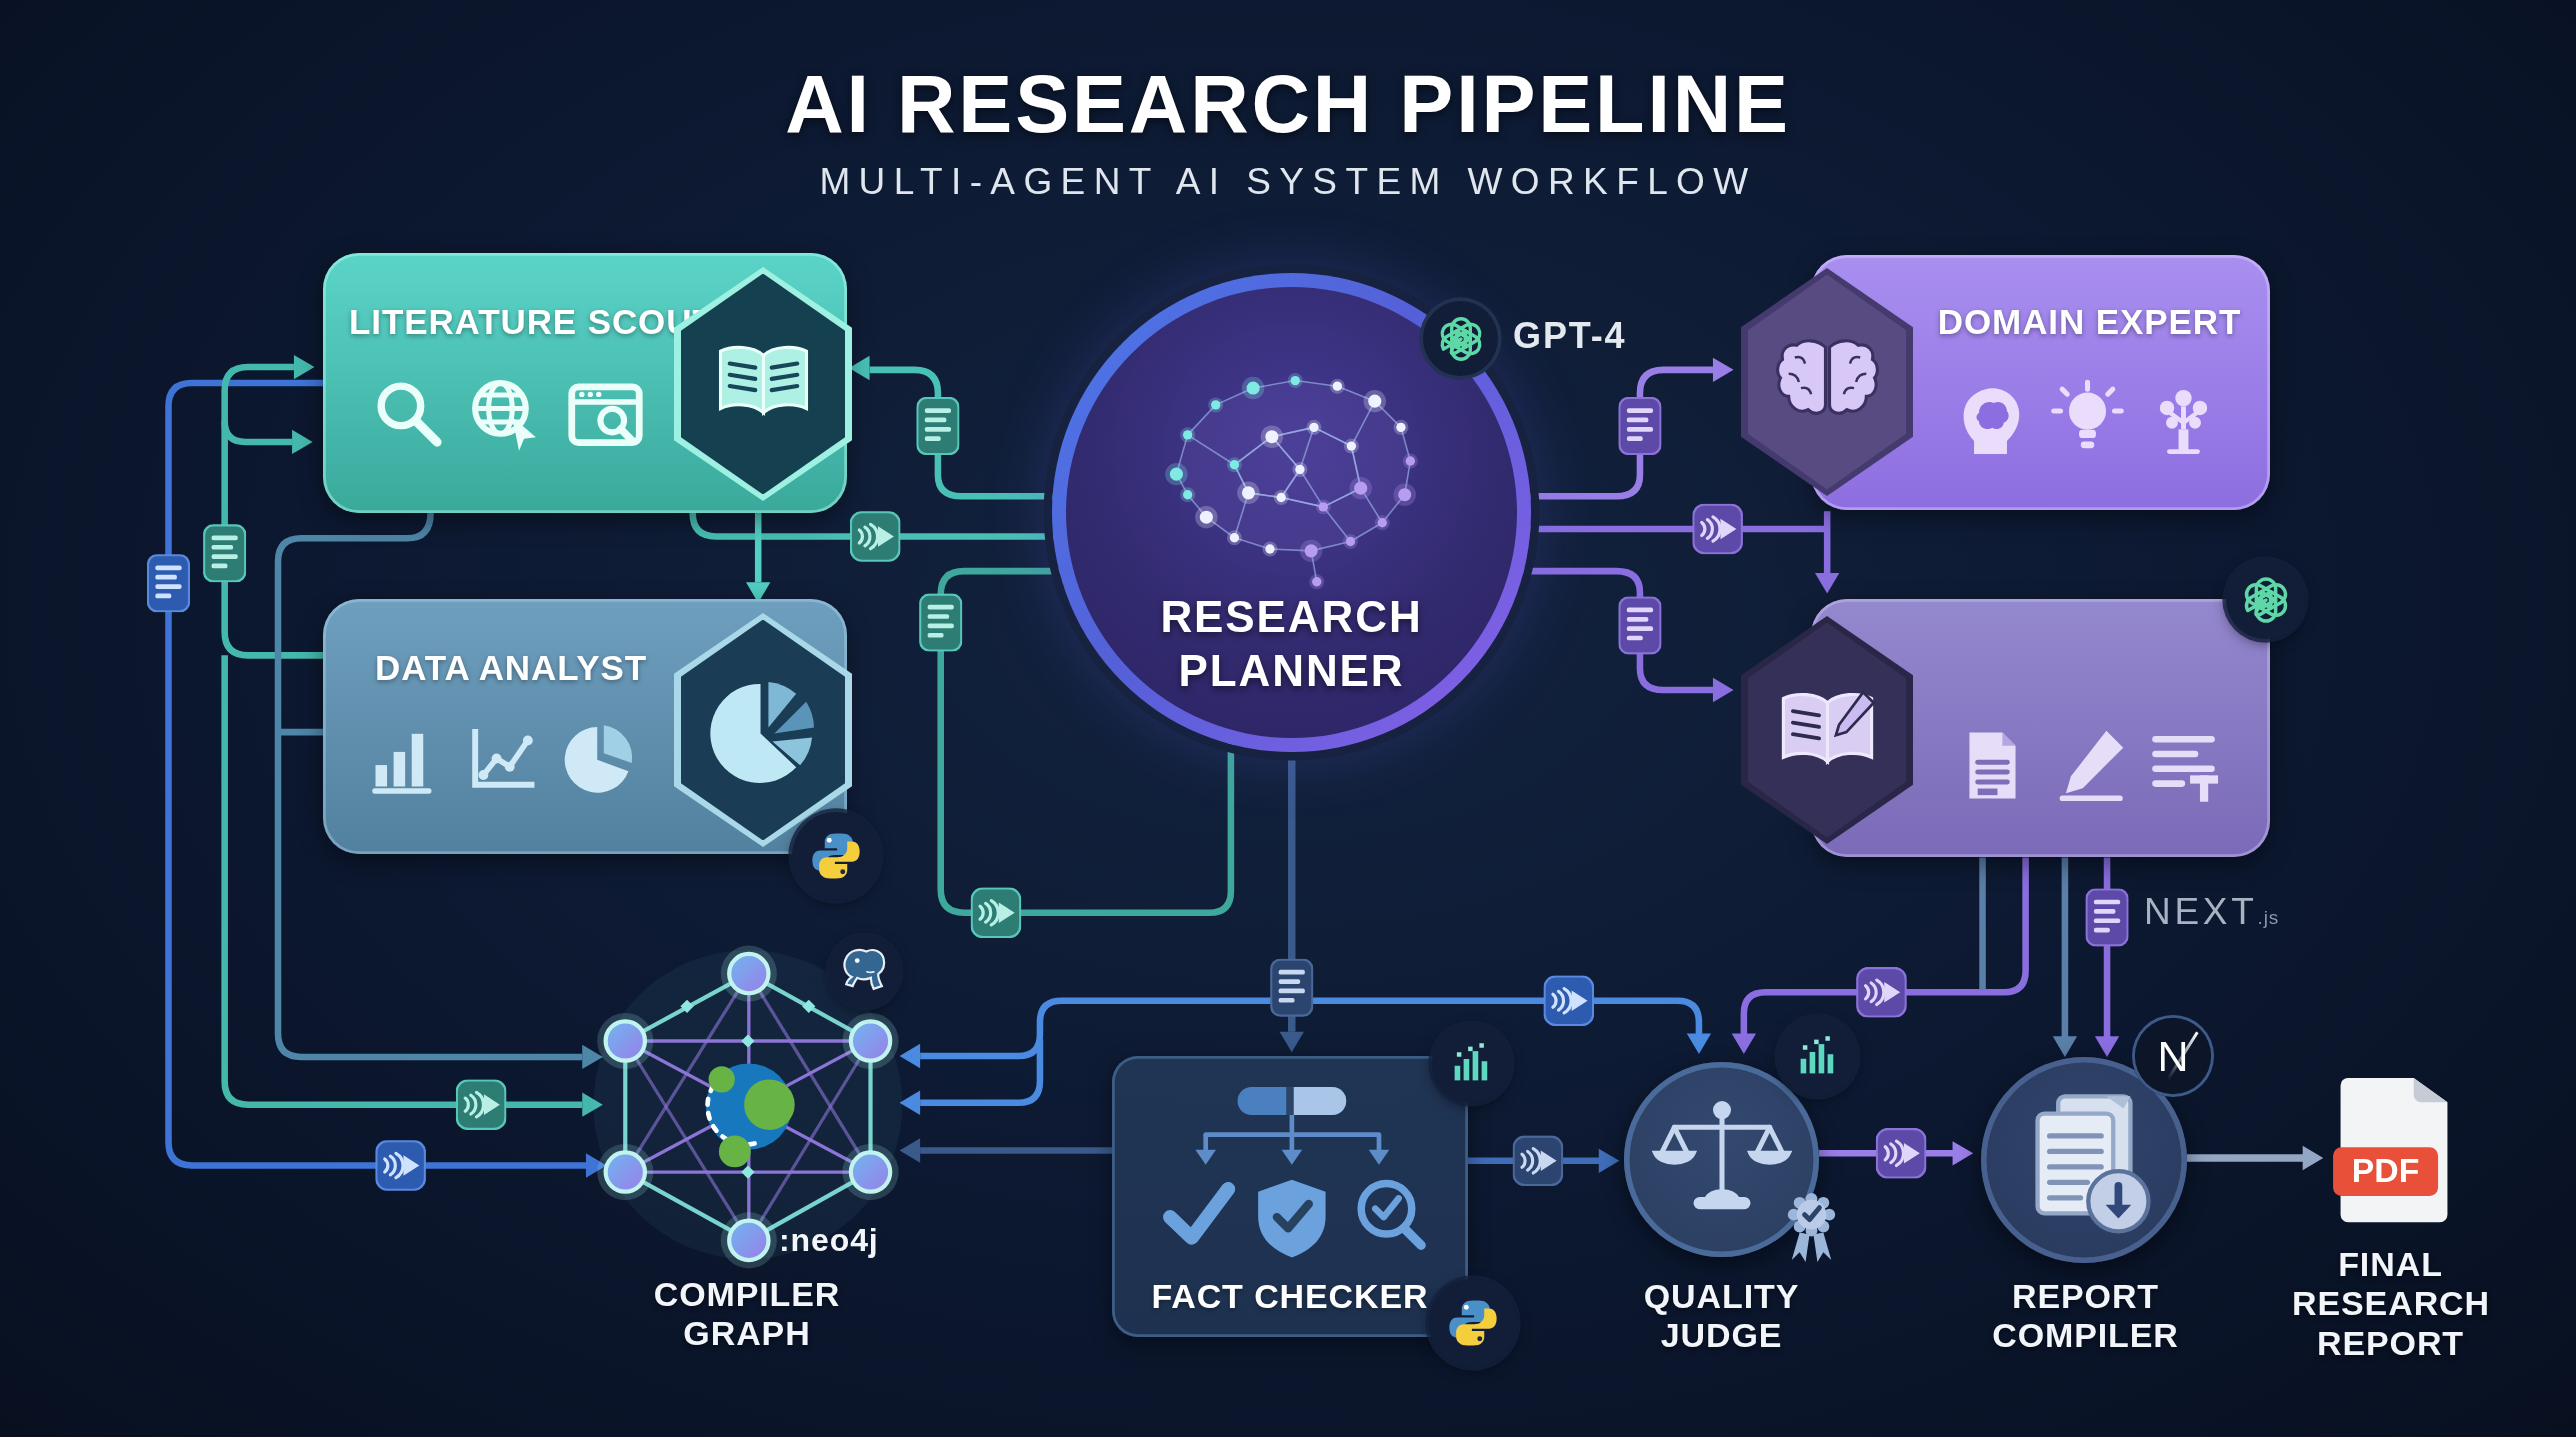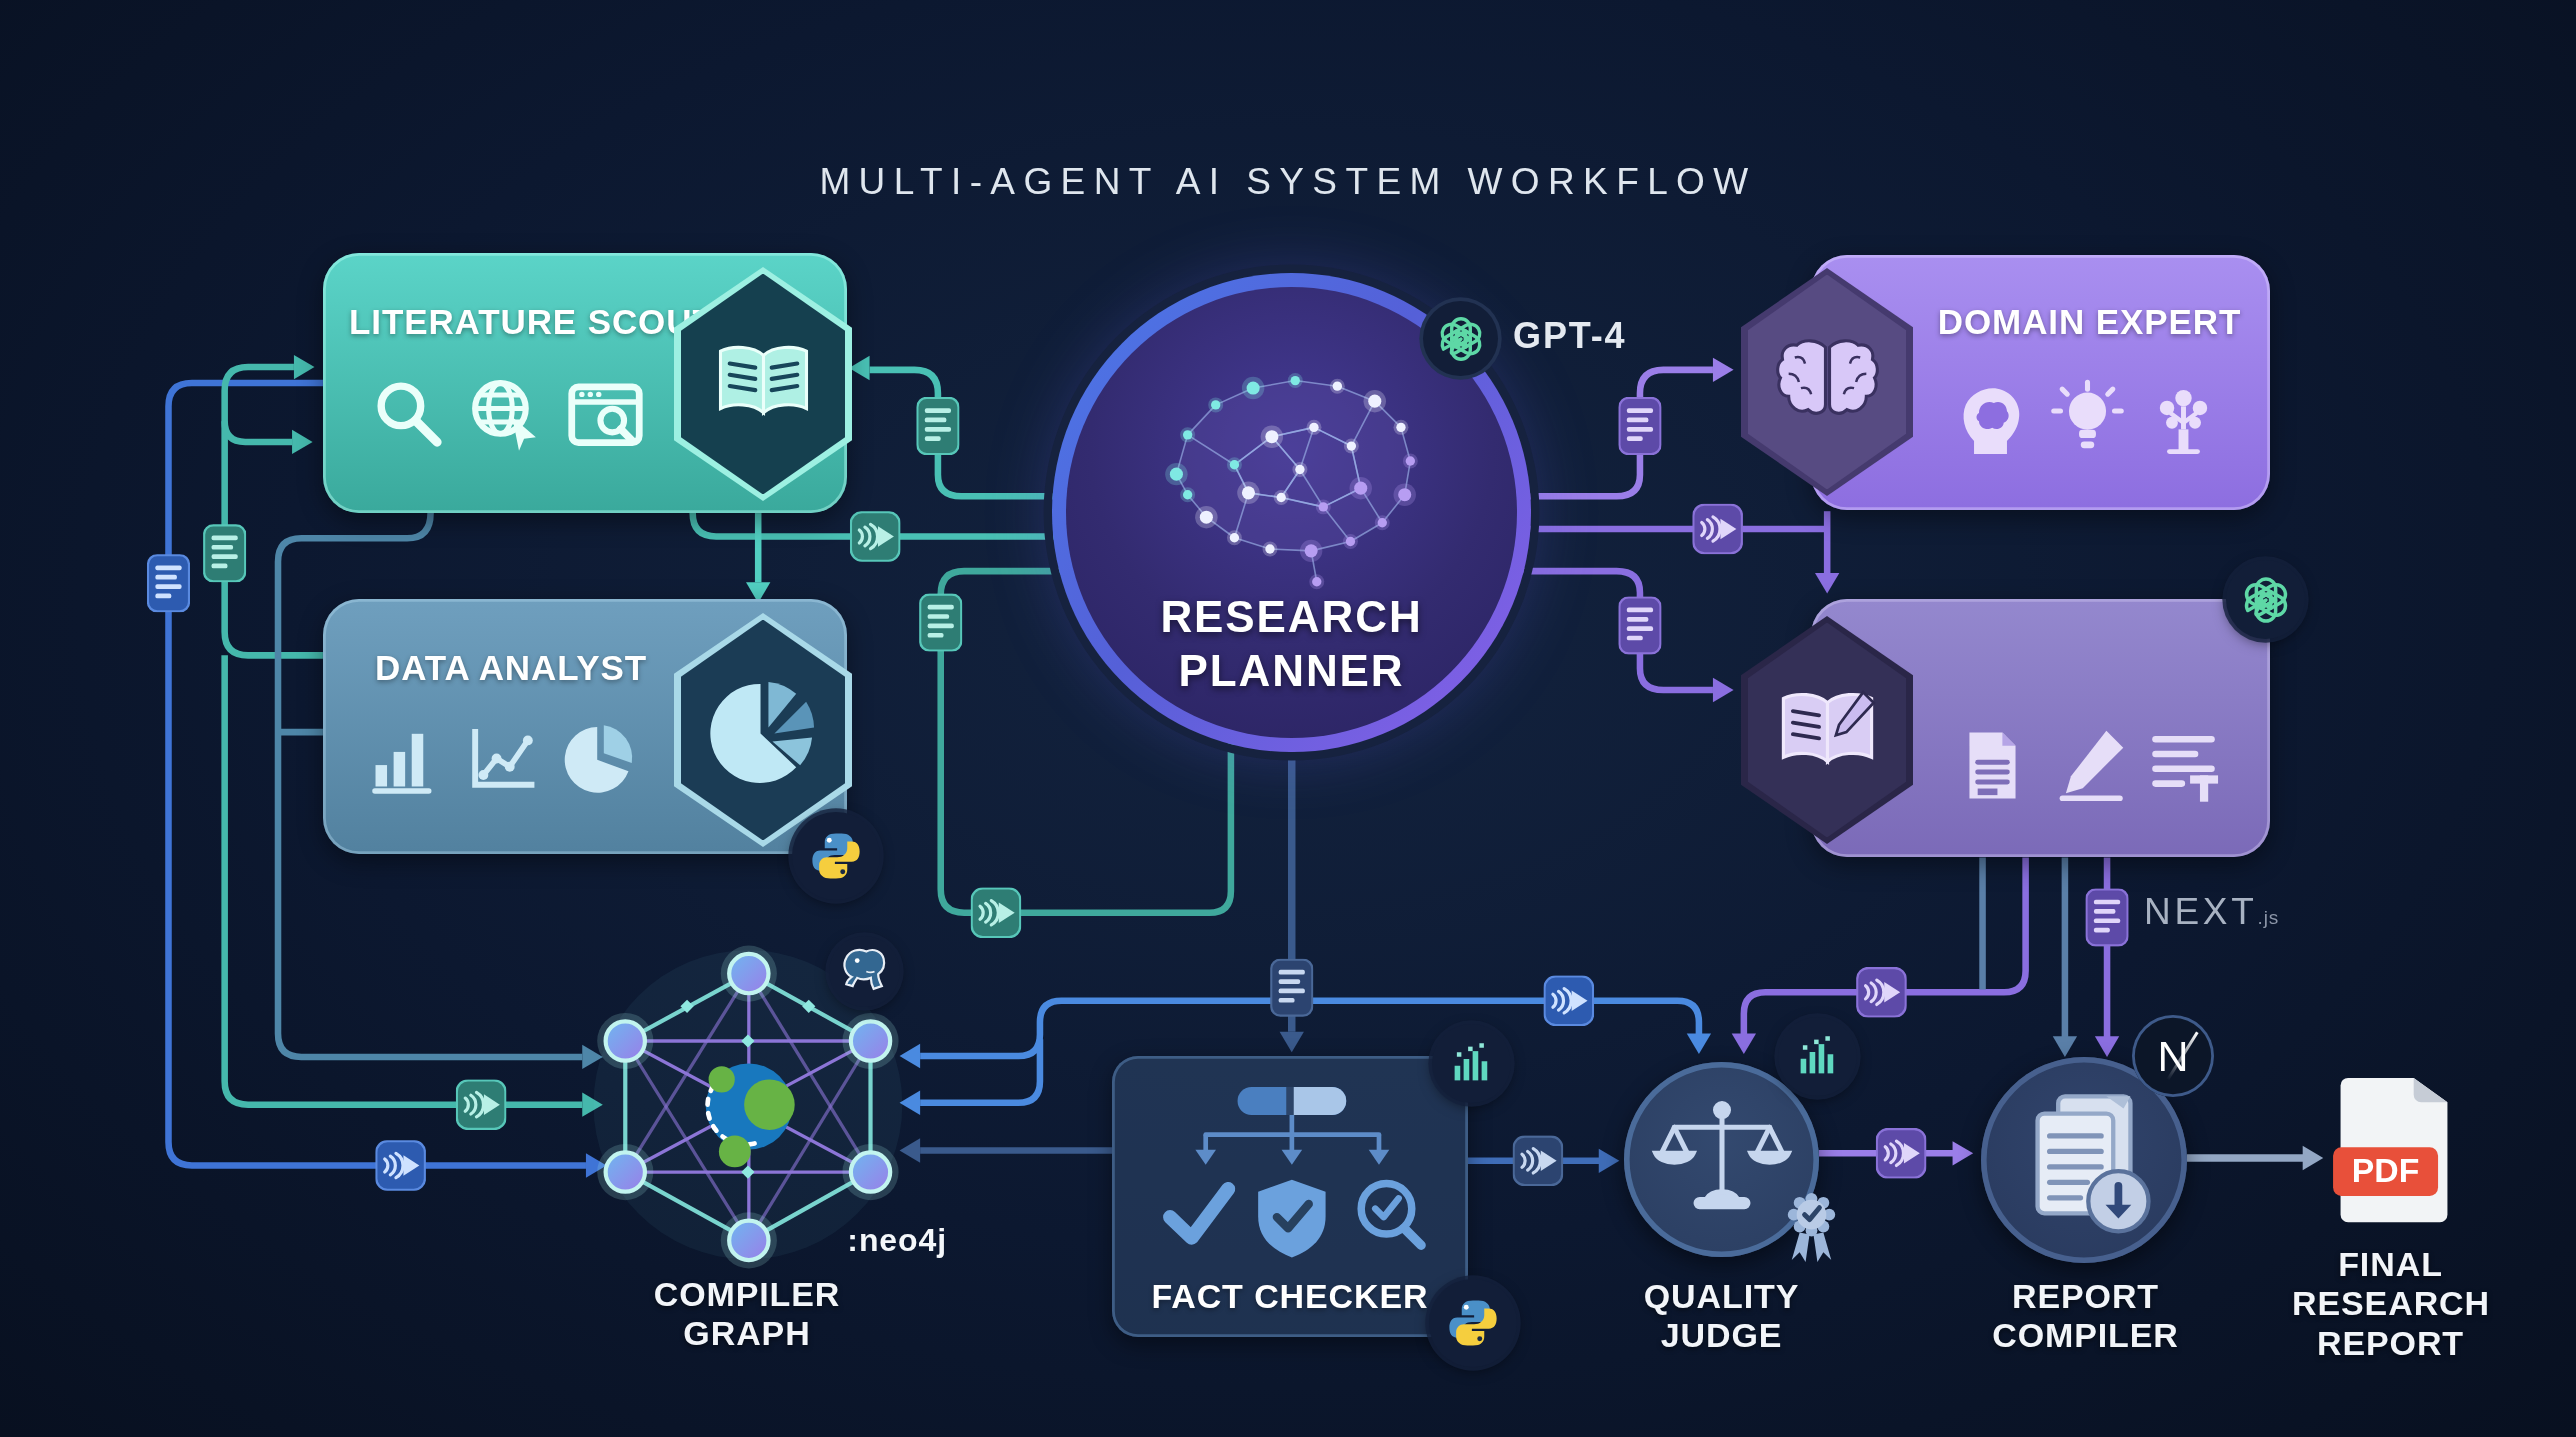--- a/index.html
+++ b/index.html
@@ -262,20 +262,21 @@
             <circle cx="930" cy="1252" r="21" fill="url(#nodeGrad)" stroke="#c2f4ef" stroke-width="4.5"></circle>
           </g>
       <g>
             <circle cx="800" cy="1325" r="30" fill="#aef2ec" opacity="0.18"></circle>
             <circle cx="800" cy="1325" r="21" fill="url(#nodeGrad)" stroke="#c2f4ef" stroke-width="4.5"></circle>
           </g>
     </g>
   </g>
 </svg>
 
+<div class="abs ttl" style="left:633px;top:58px;width:1310px;">AI RESEARCH PIPELINE</div>
 <div class="abs sub" style="left:633px;top:161px;width:1310px;">MULTI-AGENT AI SYSTEM WORKFLOW</div>
 
 <div class="abs card ls" style="left:323px;top:253px;width:524px;height:260px;">
   <div class="card-title abs" style="left:26px;top:49px;">LITERATURE SCOUT</div>
   <svg class="abs" style="left:45px;top:120px" width="79" height="79" viewBox="0 0 48 48">
     <circle cx="20" cy="20" r="12" fill="none" stroke="#eafffa" stroke-width="4.5"></circle>
     <line x1="29" y1="29" x2="42" y2="42" stroke="#eafffa" stroke-width="5.5" stroke-linecap="round"></line>
   </svg>
   <svg class="abs" style="left:142px;top:120px" width="81" height="81" viewBox="0 0 48 48">
     <circle cx="21" cy="21" r="15" fill="none" stroke="#eafffa" stroke-width="3.6"></circle>
@@ -558,21 +559,21 @@
       </svg>
 </div>
 
 <div class="abs badge" style="left:829px;top:936px;width:71px;height:71px;">
   <svg width="51" height="51" viewBox="0 0 56 56">
     <path d="M14,34 C6,30 4,20 8,13 C12,5 22,2 30,6 C38,2 47,6 49,14 C51,22 47,28 43,31 C43,36 45,40 47,44 L38,47 C36,43 35,39 35,35 C30,37 24,37 20,35 C18,38 16,41 15,44 L8,42 C9,38 11,36 14,34 Z" fill="#336791" stroke="#e8eef5" stroke-width="2.4"></path>
     <circle cx="20" cy="16" r="2.6" fill="#fff"></circle>
     <path d="M30,28 q5,2 9,0" fill="none" stroke="#e8eef5" stroke-width="2"></path>
   </svg>
 </div>
-<div class="abs neo-label" style="left:779px;top:1222px;width:168px;text-align:right;">:neo4j</div>
+<div class="abs neo-label" style="left:779px;top:1222px;width:168px;text-align:left;">:neo4j</div>
 <div class="abs node-label" style="left:560px;top:1275px;width:374px;">COMPILER</div>
 <div class="abs node-label" style="left:560px;top:1314px;width:374px;">GRAPH</div>
 
 <div class="abs fcbox" style="left:1112px;top:1056px;width:356px;height:281px;">
   <svg class="abs" style="left:0;top:0" width="356" height="281" viewBox="0 0 380 300">
     <g>
       <rect x="134" y="33" width="116" height="30" rx="15" fill="#4a7fc0"></rect>
       <path d="M192,33 h43 a15,15 0 0 1 0,30 h-43 z" fill="#a9c6e8"></path>
       <rect x="186" y="33" width="8" height="30" fill="#2c4468"></rect>
     </g>

